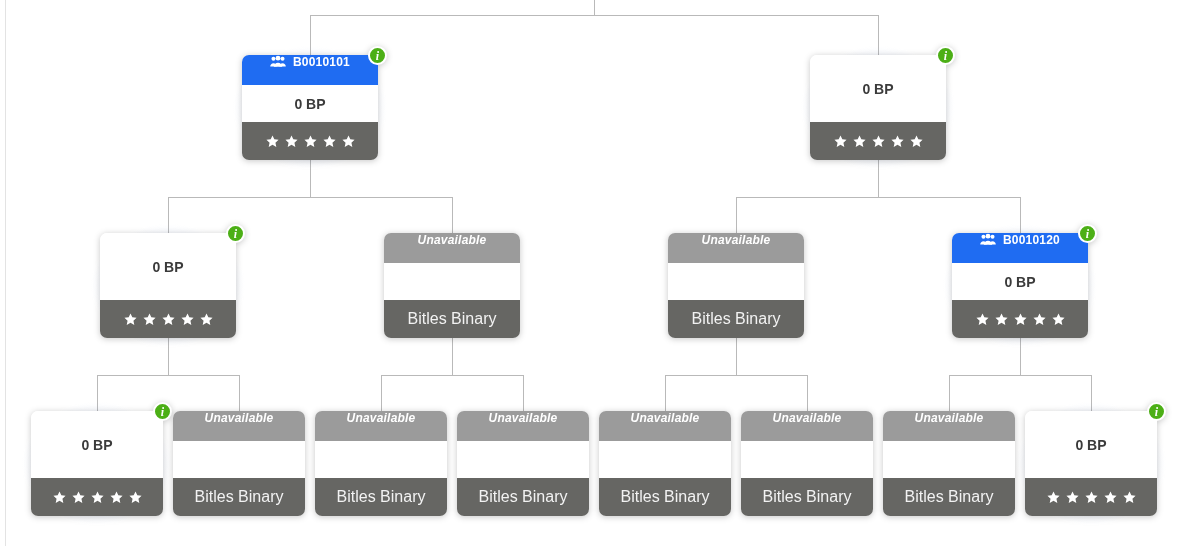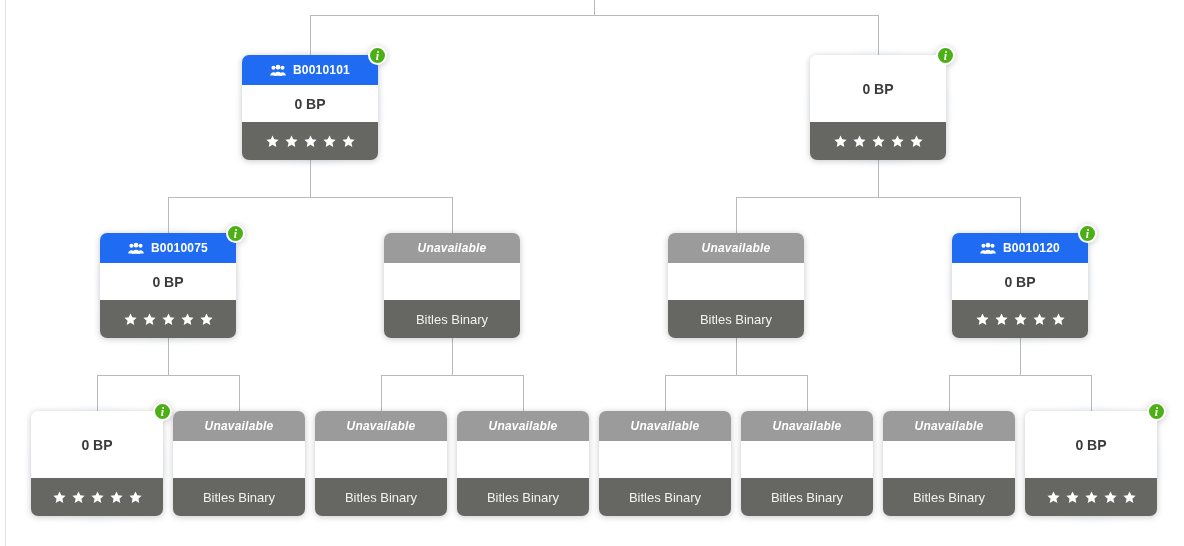--- a/index.html
+++ b/index.html
@@ -57,21 +57,21 @@
     border-radius: 16px;
     background: radial-gradient(ellipse at center, rgba(160,190,255,0.40) 0%, rgba(160,190,255,0.0) 70%);
     pointer-events: none;
     z-index: -1;
   }
 
   .card-head {
     height: 30px;
     flex: 0 0 30px;
     display: flex;
-    align-items: center;
+    align-items: flex-start;
     justify-content: center;
     gap: 7px;
     color: #ffffff;
     font-size: 12px;
     font-weight: bold;
     letter-spacing: 0.2px;
   }
   .card.blue  .card-head { background: #1f6cf2; }
   .card.gray  .card-head { background: #9b9b9b; font-style: italic; }
 
@@ -89,21 +89,21 @@
     flex: 0 0 38px;
     height: 38px;
     background: #666663;
     display: flex;
     align-items: center;
     justify-content: center;
     gap: 5px;
     color: #ffffff;
     font-size: 12px;
   }
-  .card-foot .label { font-weight: normal; font-size: 13px; color:#f2f2f2; }
+  .card-foot .label { font-weight: normal; font-size: 16px; color:#f2f2f2; }
 
   .stars { display: flex; gap: 4px; line-height: 1; }
   .stars svg { display: block; }
 
   
   .people-icon { display: block; }
 
   
   .badge-info {
     position: absolute;
@@ -242,33 +242,20 @@
                 </svg>
               </span>
             </div>
           </div>
         </div>
         <div class="badge-info">i</div>
       </div>
       <div class="card blue" style="left: 100px; top: 233px; width: 136px; height: 105px;">
         <div class="halo"></div>
         <div class="card-inner">
-          <div class="card-head">
-            <span>
-              <svg class="people-icon" width="16" height="13" viewBox="0 0 24 18" aria-hidden="true">
-                <circle cx="5.2" cy="5" r="3" fill="#ffffff"></circle>
-                <path d="M0.3 16.5c0-3 2.2-5 4.9-5s4.9 2 4.9 5z" fill="#ffffff"></path>
-                <circle cx="18.8" cy="5" r="3" fill="#ffffff"></circle>
-                <path d="M13.9 16.5c0-3 2.2-5 4.9-5s4.9 2 4.9 5z" fill="#ffffff"></path>
-                <circle cx="12" cy="4" r="3.6" fill="#ffffff"></circle>
-                <path d="M5.7 17c0-3.6 2.8-6.1 6.3-6.1s6.3 2.5 6.3 6.1z" fill="#ffffff"></path>
-              </svg>
-            </span>
-            <span>B0010075</span>
-          </div>
           <div class="card-body">0 BP</div>
           <div class="card-foot">
             <div class="stars">
               <span>
                 <svg width="15" height="15" viewBox="0 0 24 24" aria-hidden="true">
                   <path fill="#ffffff" d="M12 2.3l2.9 6.2 6.8.8-5 4.6 1.4 6.7L12 17.2 5.9 20.6l1.4-6.7-5-4.6 6.8-.8z"></path>
                 </svg>
               </span>
               <span>
                 <svg width="15" height="15" viewBox="0 0 24 24" aria-hidden="true">

